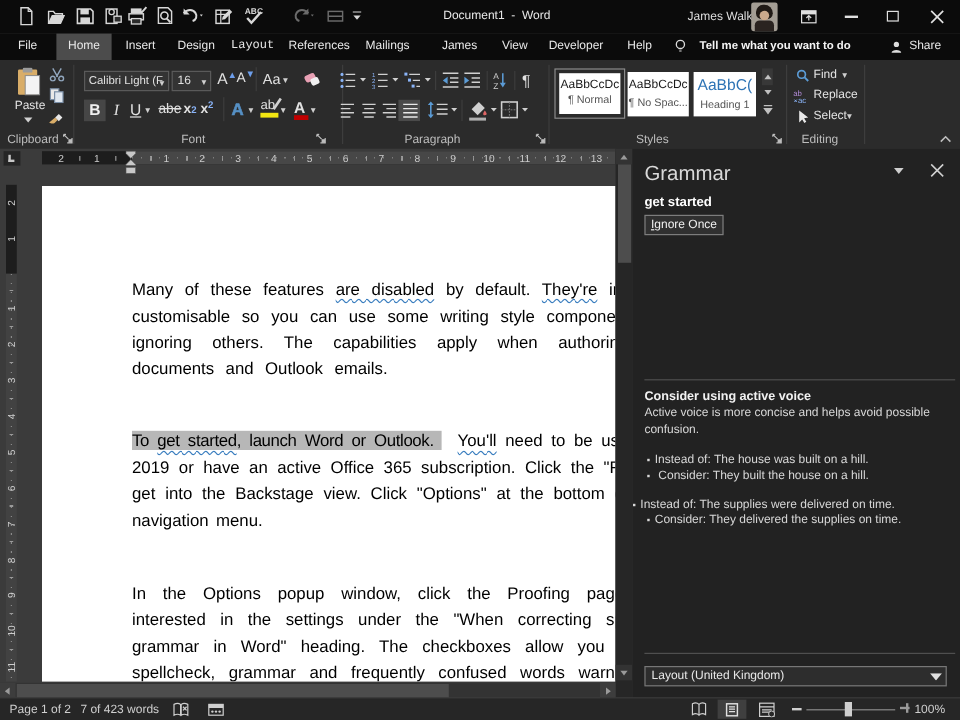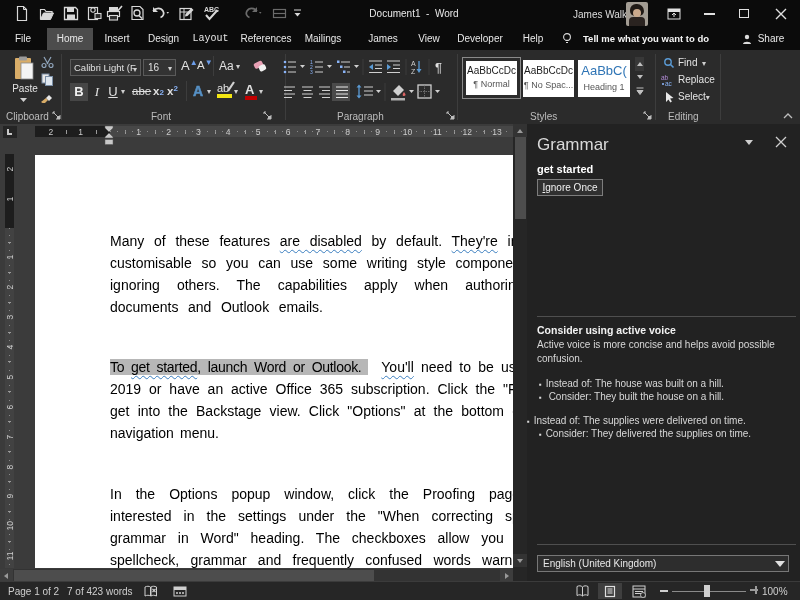--- a/index.html
+++ b/index.html
@@ -481,21 +481,21 @@
 
     <div class="abs" style="left:10px;top:192px;width:259px;height:1px;background:#4f4f4f;"></div>
     <div class="abs panetxt" style="left:10px;top:200px;font-weight:bold;color:#f2f2f2;font-size:10.5px;">Consider using active voice</div>
     <div class="abs panetxt" style="left:10px;top:214.5px;">Active voice is more concise and helps avoid possible</div>
     <div class="abs panetxt" style="left:10px;top:228.7px;">confusion.</div>
     <div class="abs panetxt" style="left:12px;top:253.5px;"><span style="font-size:8px;">▪</span> <span style="margin-left:1px;">Instead of: The house was built on a hill.</span></div>
     <div class="abs panetxt" style="left:12px;top:266.5px;"><span style="font-size:8px;">▪</span> <span style="margin-left:4px;">Consider: They built the house on a hill.</span></div>
     <div class="abs panetxt" style="left:0;top:290.5px;"><span style="font-size:8px;">▪</span> <span style="margin-left:1px;">Instead of: The supplies were delivered on time.</span></div>
     <div class="abs panetxt" style="left:12px;top:303.5px;"><span style="font-size:8px;">▪</span> <span style="margin-left:1px;">Consider: They delivered the supplies on time.</span></div>
     <div class="abs" style="left:10px;top:420px;width:259px;height:1px;background:#4f4f4f;"></div>
-    <div class="abs" style="left:10px;top:431px;width:252px;height:17px;border:1px solid #777;background:#2d2d2d;color:#e8e8e8;font-size:10px;line-height:16px;padding-left:5px;">English (United Kingdom)</div>
+    <div class="abs" style="left:10px;top:431px;width:252px;height:17px;border:1px solid #777;background:#2d2d2d;color:#e8e8e8;font-size:10px;line-height:16px;padding-left:5px;">Layout (United Kingdom)</div>
     <svg class="abs" style="left:248px;top:437px;" width="10" height="6" viewBox="0 0 10 6">
         <path d="M0 0 h10 l-5 6 z" fill="#e0e0e0"></path>
       </svg>
   </div>
 
   <div id="statusbar" class="abs"></div>
   <div class="stxt" style="left:8px;top:586px;">Page 1 of 2</div>
   <div class="stxt" style="left:67px;top:586px;">7 of 423 words</div>
   <svg class="abs" style="left:144px;top:585px;" width="14" height="13" viewBox="0 0 14 13">
     <path d="M1 2 c2 -1 4 -1 5.5 0 v9 c-1.5 -1 -3.5 -1 -5.5 0 z M12.5 2 c-2 -1 -4 -1 -5.5 0 v9 c1.5 -1 3.5 -1 5.5 0 z" fill="none" stroke="#cfcfcf" stroke-width="1"></path>

